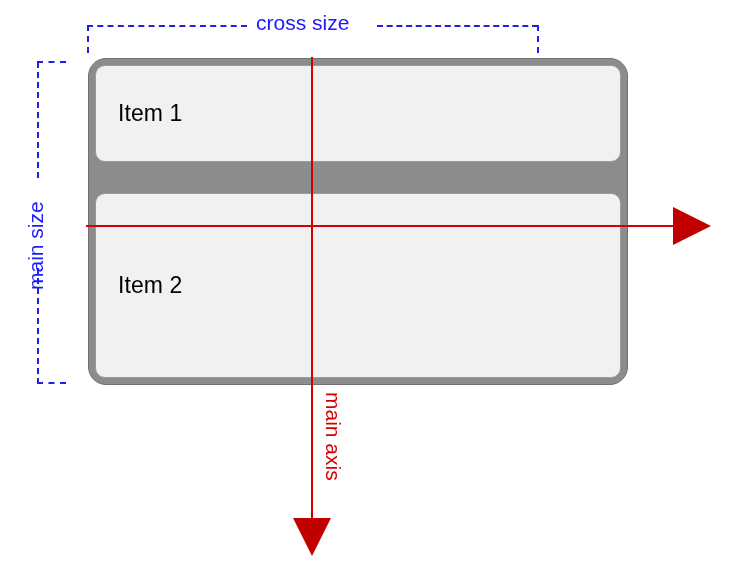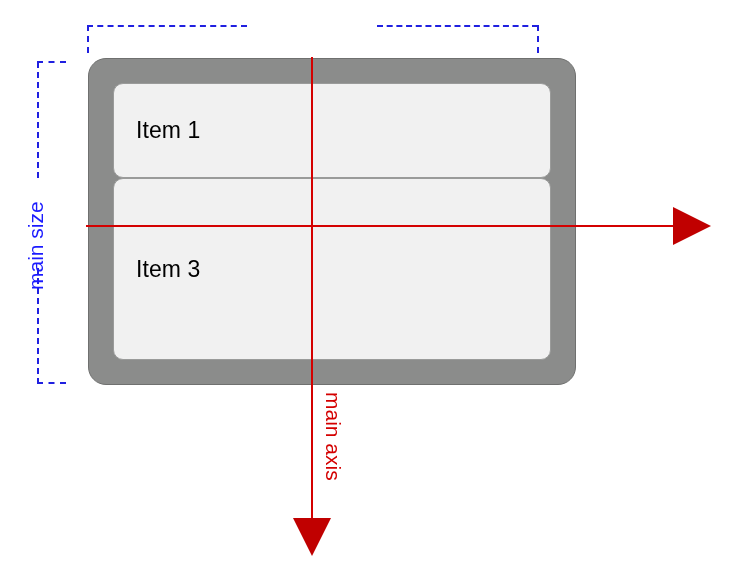--- a/index.html
+++ b/index.html
@@ -14,27 +14,27 @@
     background: #ffffff;
     font-family: "Liberation Sans", sans-serif;
     overflow: hidden;
   }
 
   
   .flex-container {
     position: absolute;
     left: 88px;
     top: 58px;
-    width: 488px;
+    width: 540px;
     height: 327px;
     box-sizing: border-box;
     background: #8b8c8b;
     border: 1px solid #6f706f;
     border-radius: 18px;
-    padding: 24px;
+    padding: 6px;
   }
   .flex-items {
     position: relative;
     width: 100%;
     height: 100%;
     display: flex;
     flex-direction: column;
     justify-content: space-between;
   }
   .flex-item {
@@ -110,34 +110,35 @@
 </style>
 </head>
 <body>
 
 <div id="stage">
 
   <div class="guide-line" style="left:87px; top:25px; width:160px;"></div>
   <div class="guide-line" style="left:377px; top:25px; width:161px;"></div>
   <div class="guide-line vert" style="left:87px; top:25px; height:28px;"></div>
   <div class="guide-line vert" style="left:537px; top:25px; height:28px;"></div>
+  <div class="guide-label" style="left:256px; top:11px;">cross size</div>
 
   <div class="guide-line vert" style="left:37px; top:62px; height:116px;"></div>
   <div class="guide-line vert" style="left:37px; top:268px; height:116px;"></div>
   <div class="guide-line" style="left:37px; top:61px; width:29px;"></div>
   <div class="guide-line" style="left:37px; top:382px; width:29px;"></div>
   <div class="guide-label vertical" style="left:24px; top:290px;">main size</div>
 
   <div class="flex-container">
     <div class="flex-items">
       <div class="flex-item item-1">
         <span>Item 1</span>
       </div>
       <div class="flex-item item-2">
-        <span>Item 3</span>
+        <span>Item 2</span>
       </div>
     </div>
   </div>
 
   <div class="axis-line horiz" style="left:86px; top:225px; width:589px;"></div>
   <div class="arrowhead right" style="left:673px; top:207px;"></div>
 
   <div class="axis-line vert" style="left:311px; top:57px; height:465px;"></div>
   <div class="arrowhead down" style="left:293px; top:518px;"></div>
   <div class="axis-label rot-cw" style="left:345px; top:392px;">main axis</div>

